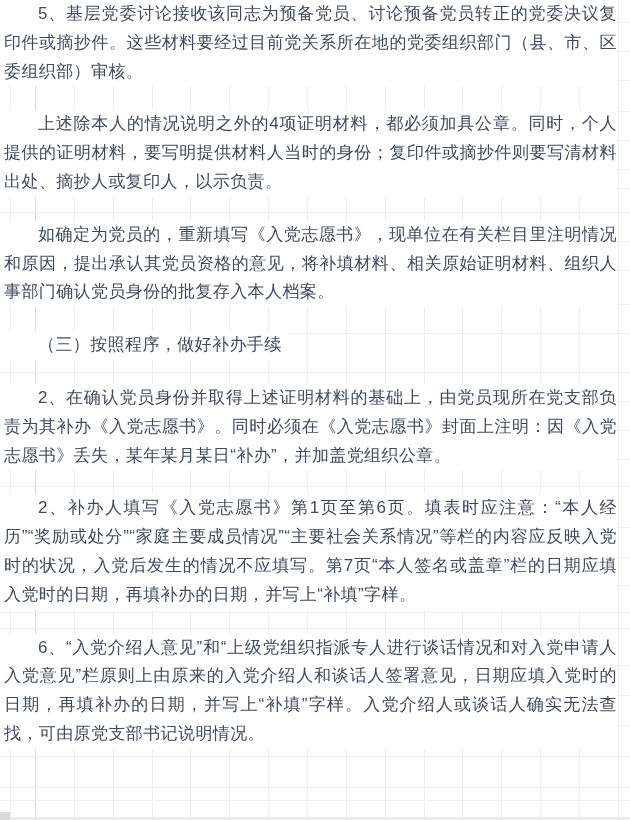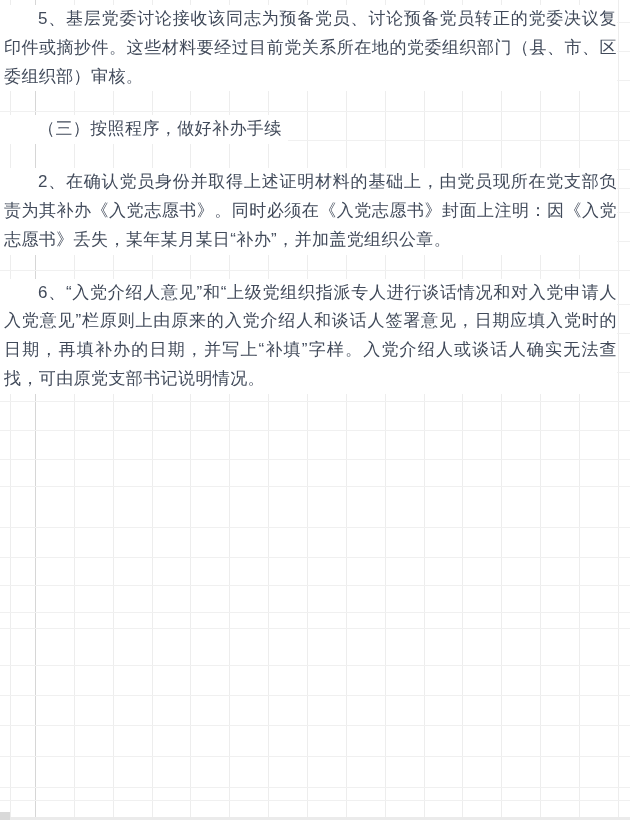--- a/index.html
+++ b/index.html
@@ -5,21 +5,21 @@
   html,body { margin:0; padding:0; }
   body {
     width:630px; height:820px; position:relative; overflow:hidden;
     background:#ffffff;
     font-family:"Liberation Sans", sans-serif;
   }
   
   .vline { position:absolute; top:0; bottom:0; width:1px; background:#ededed; z-index:0; }
   .vline.dark { background:#d6d6d6; }
   .hline { position:absolute; left:0; right:0; height:1px; background:#f0f0f0; z-index:0; }
-  main { position:relative; z-index:1; padding-top:5px; }
+  main { position:relative; z-index:1; }
   p.para {
     position:relative; z-index:1;
     width:613px; padding-left:4px; margin:0 0 24px 0;
     background:#ffffff;
     color:#414a5a;
     font-size:17px; line-height:28.8px; letter-spacing:0.4px;
     text-indent:2em; text-align:justify;
     word-break:break-all;
   }
   p.para.short { width:fit-content; padding-right:6px; text-align:left;font-family:Liberation Serif, serif; }
@@ -72,19 +72,22 @@
     <div class="hline" style="top: 665px;"></div>
     <div class="hline" style="top: 695px;"></div>
     <div class="hline" style="top: 725px;"></div>
     <div class="hline" style="top: 756px;"></div>
     <div class="hline" style="top: 787px;"></div>
     <div class="hline" style="top: 800px;"></div>
   </div>
 
 <main id="doc">
     <p class="para">5、基层党委讨论接收该同志为预备党员、讨论预备党员转正的党委决议复印件或摘抄件。这些材料要经过目前党关系所在地的党委组织部门（县、市、区委组织部）审核。</p>
+    <p class="para">上述除本人的情况说明之外的4项证明材料，都必须加具公章。同时，个人提供的证明材料，要写明提供材料人当时的身份；复印件或摘抄件则要写清材料出处、摘抄人或复印人，以示负责。</p>
+    <p class="para">如确定为党员的，重新填写《入党志愿书》，现单位在有关栏目里注明情况和原因，提出承认其党员资格的意见，将补填材料、相关原始证明材料、组织人事部门确认党员身份的批复存入本人档案。</p>
     <p class="para short">（三）按照程序，做好补办手续</p>
     <p class="para">2、在确认党员身份并取得上述证明材料的基础上，由党员现所在党支部负责为其补办《入党志愿书》。同时必须在《入党志愿书》封面上注明：因《入党志愿书》丢失，某年某月某日“补办”，并加盖党组织公章。</p>
+    <p class="para">2、补办人填写《入党志愿书》第1页至第6页。填表时应注意：“本人经历”“奖励或处分”“家庭主要成员情况”“主要社会关系情况”等栏的内容应反映入党时的状况，入党后发生的情况不应填写。第7页“本人签名或盖章”栏的日期应填入党时的日期，再填补办的日期，并写上“补填”字样。</p>
     <p class="para">6、“入党介绍人意见”和“上级党组织指派专人进行谈话情况和对入党申请人入党意见”栏原则上由原来的入党介绍人和谈话人签署意见，日期应填入党时的日期，再填补办的日期，并写上“补填”字样。入党介绍人或谈话人确实无法查找，可由原党支部书记说明情况。</p>
   </main>
 
 <div class="bottom-strip"></div>
 <div class="corner-block"></div>
 
 </body></html>

